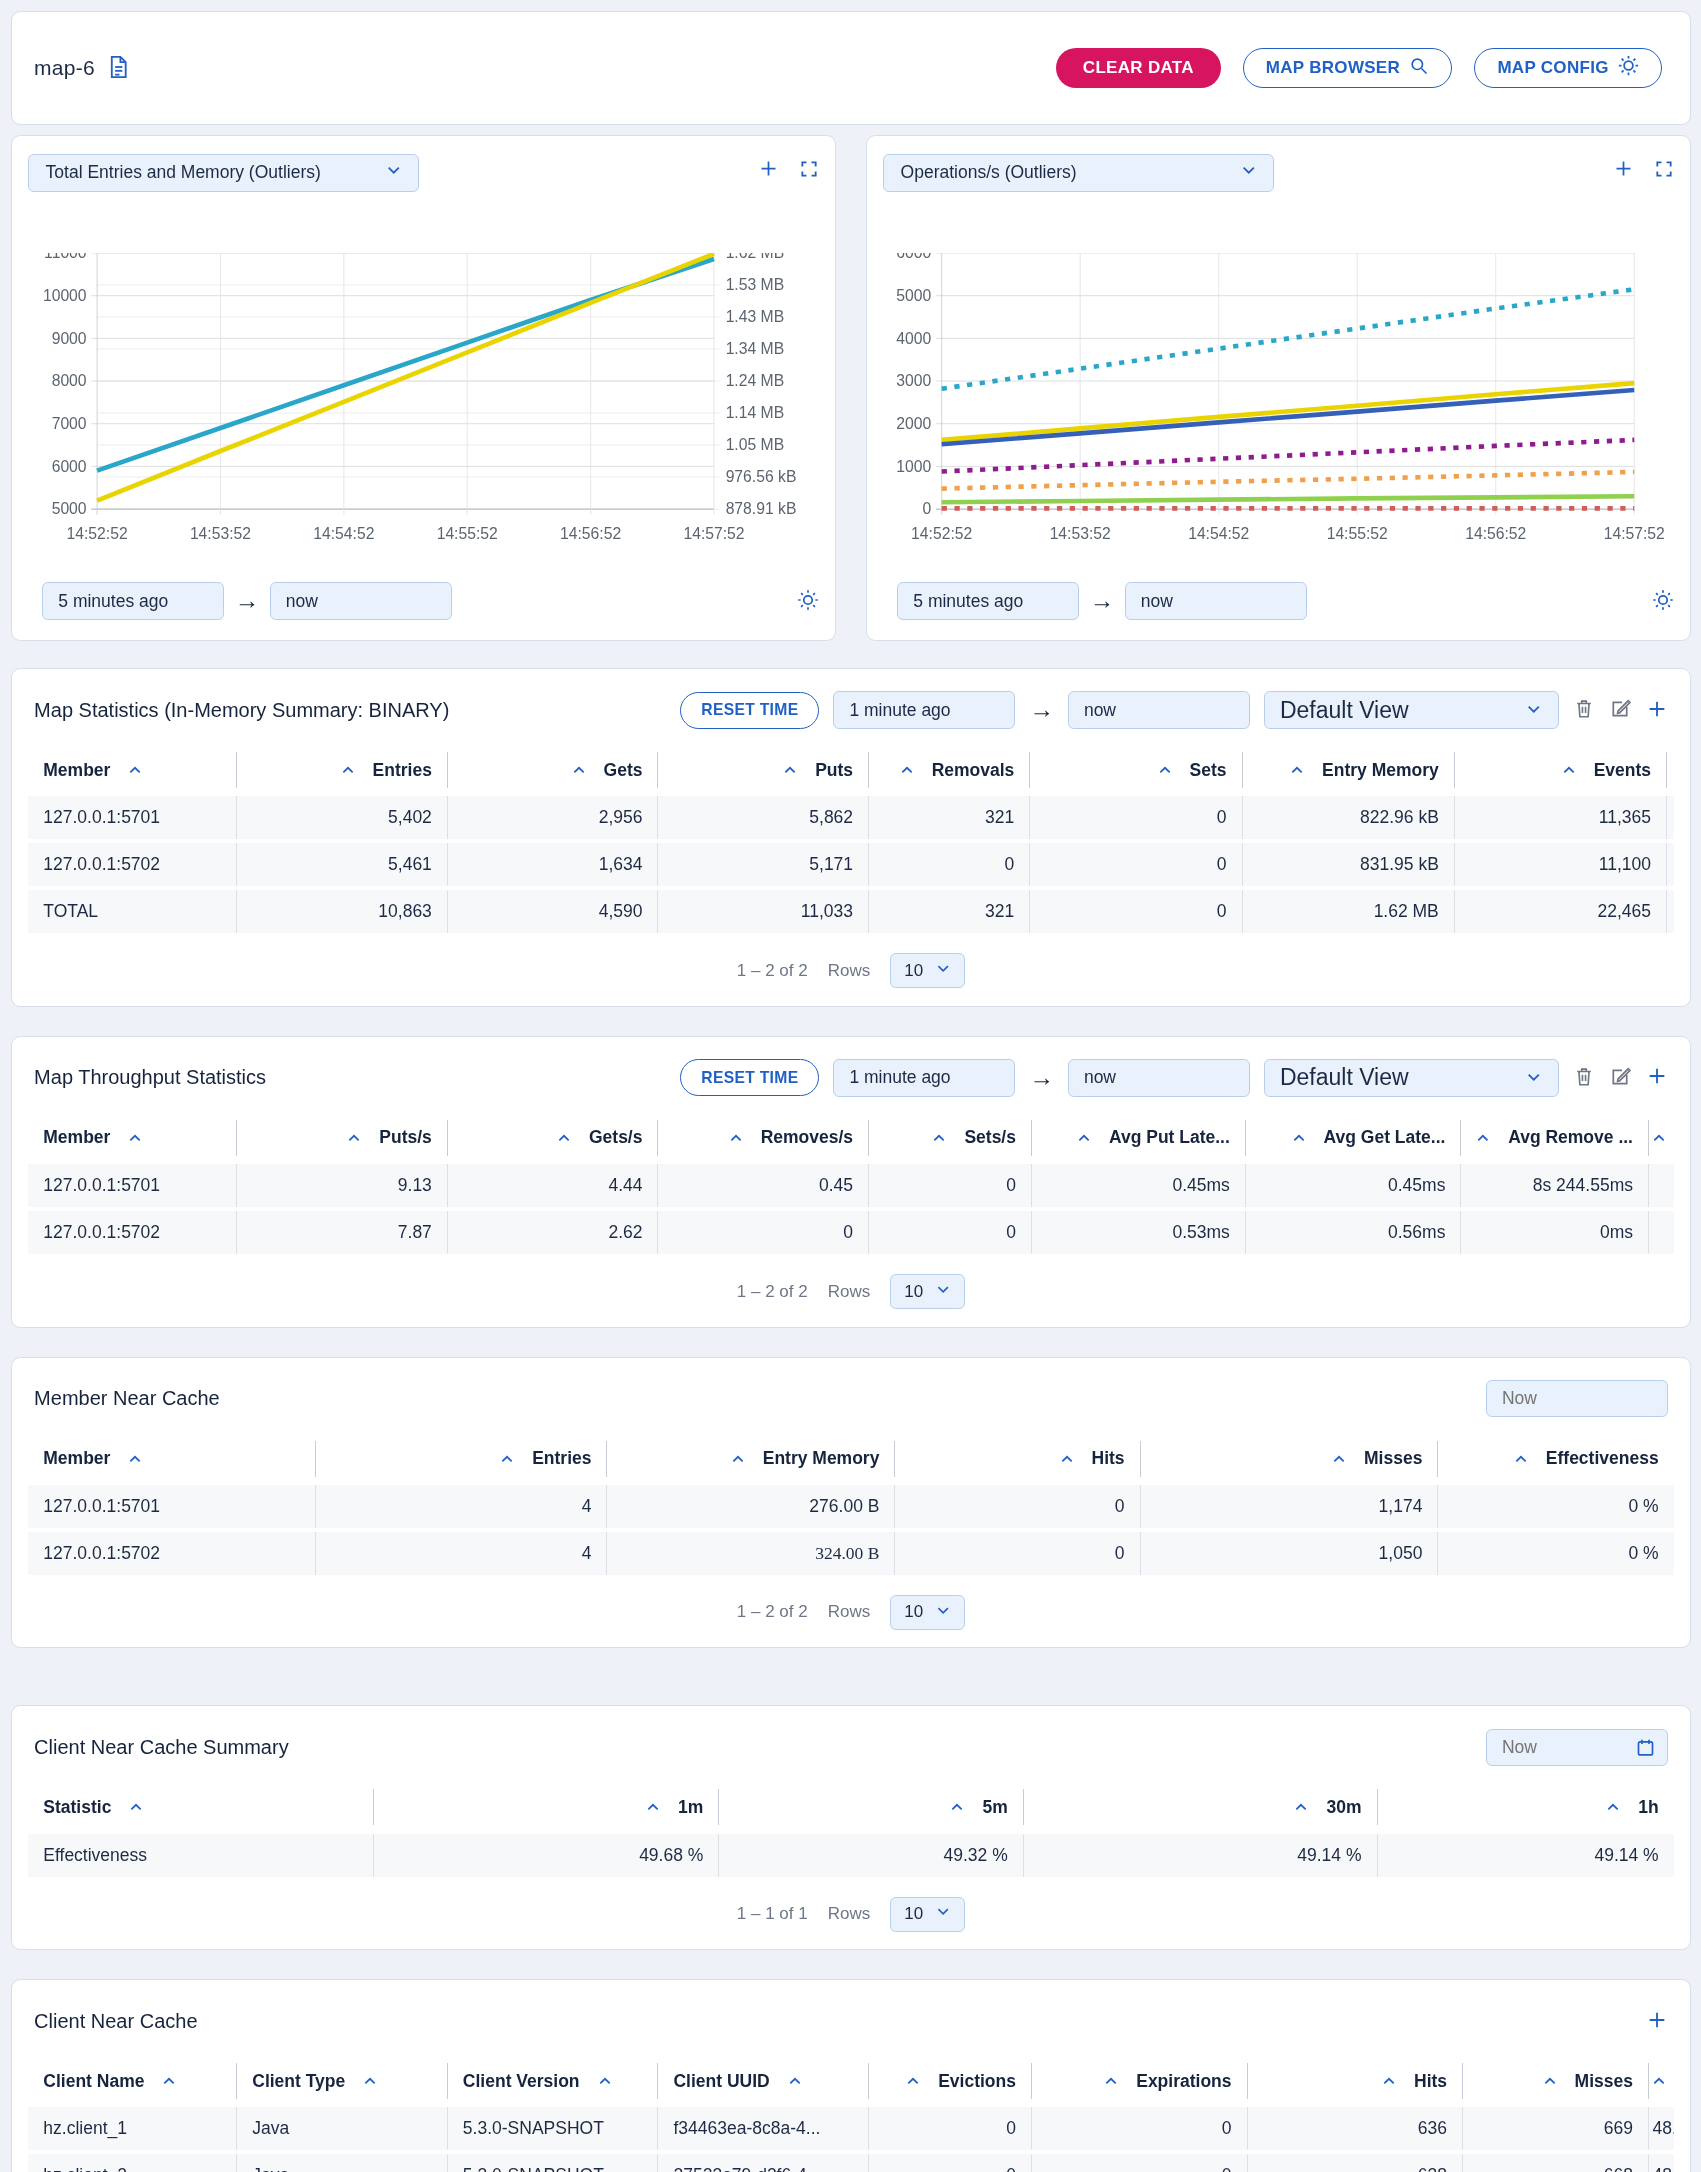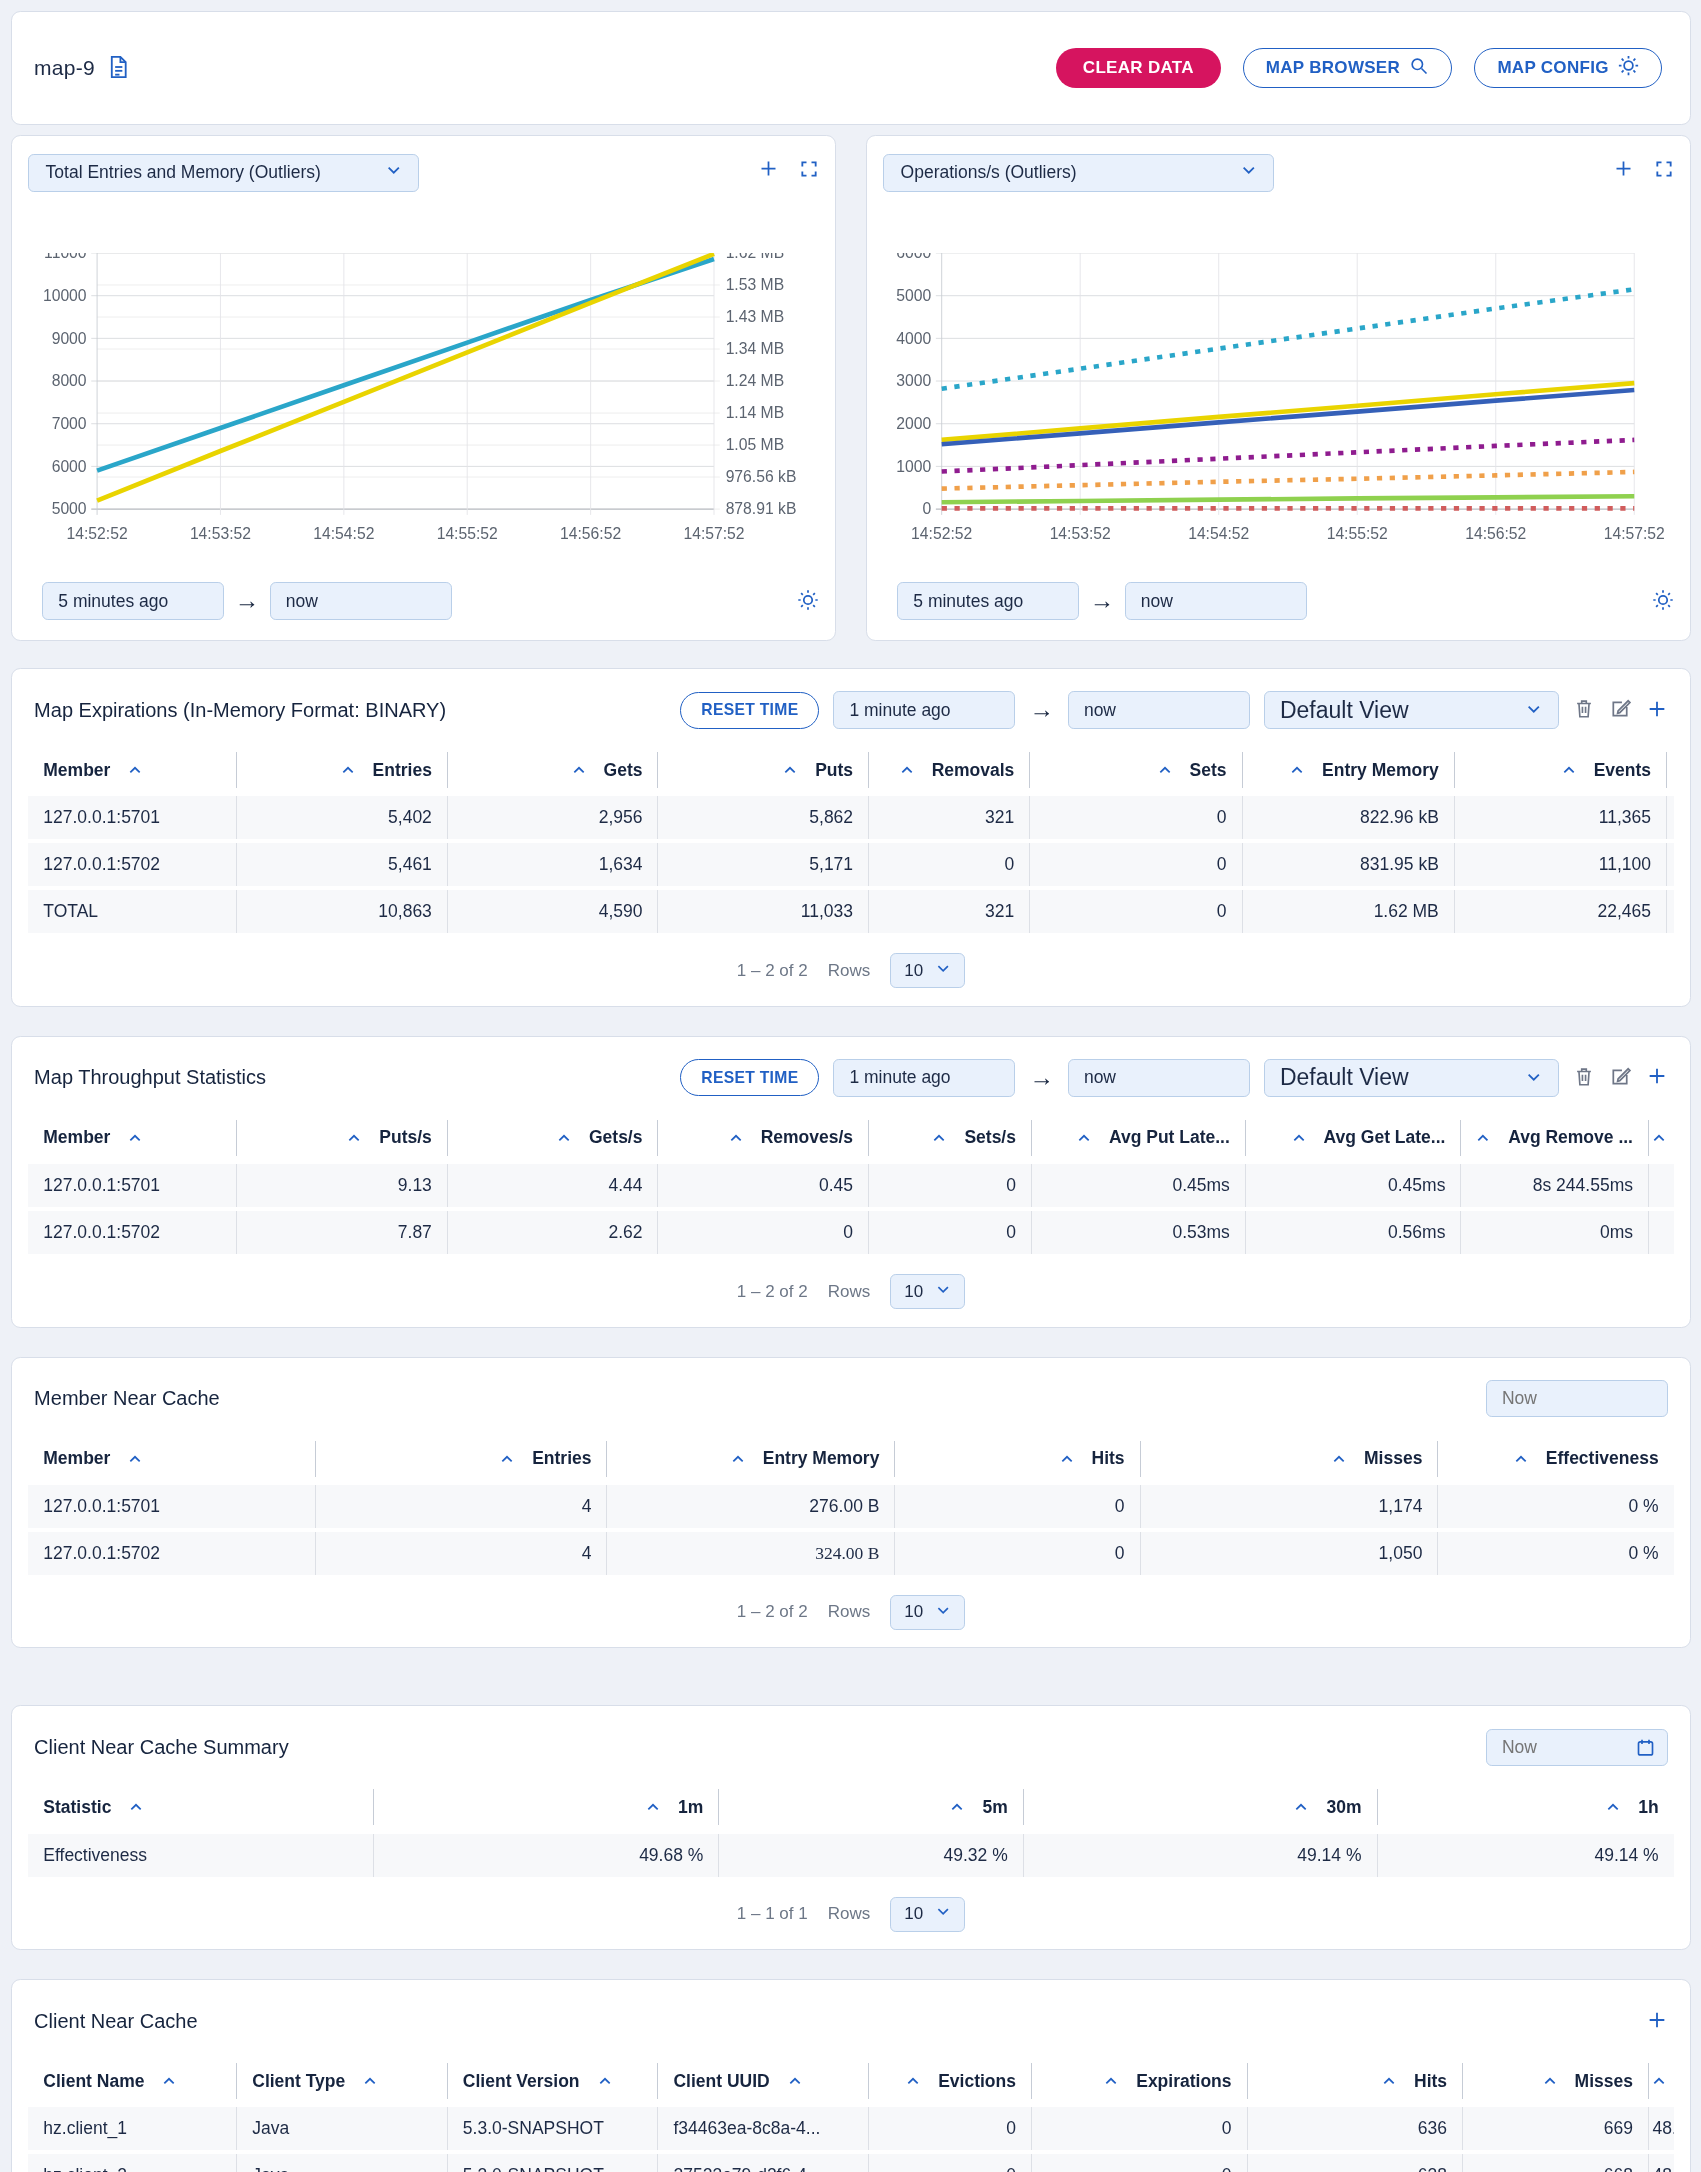--- a/index.html
+++ b/index.html
@@ -74,21 +74,21 @@
   .now-wrap .now-input { width:100%; padding-right:41px; }
   .now-wrap .cal { position:absolute; right:11.6px; top:8.2px; }
 </style>
 </head>
 <body>
 
 <div class="page">
 
   <section class="card header-card">
     <div class="title-wrap">
-      <span class="page-title">map-9</span>
+      <span class="page-title">map-6</span>
       <span class="icon">
         <svg width="23" height="26" viewBox="0 0 24 26" fill="none" stroke="#2160c4" stroke-width="1.9">
           <path d="M5 2.5 H14 L19.5 8 V23.5 H5 Z"></path>
             <path d="M14 2.5 V8 H19.5"></path>
           <line x1="8.5" y1="13" x2="16" y2="13"></line>
             <line x1="8.5" y1="17" x2="16" y2="17"></line>
             <line x1="8.5" y1="21" x2="13" y2="21"></line>
         </svg>
       </span>
     </div>
@@ -280,21 +280,21 @@
               <path d="M20 12 H22.6 M17.66 17.66 L19.5 19.5 M12 20 V22.6 M6.34 17.66 L4.5 19.5 M4 12 H1.4 M6.34 6.34 L4.5 4.5 M12 4 V1.4 M17.66 6.34 L19.5 4.5"></path>
             </svg>
           </span>
         </button>
       </div>
     </section>
   </div>
 
   <section class="card table-card">
     <div class="section-head">
-      <h2 class="section-title">Map Expirations (In-Memory Format: BINARY)</h2>
+      <h2 class="section-title">Map Statistics (In-Memory Summary: BINARY)</h2>
       <div class="controls">
         <button class="pill-btn">RESET TIME</button>
         <input class="time-input" value="1 minute ago" style="">
         <span class="arrow-glyph">→</span>
         <input class="time-input" value="now" style="">
         <div class="view-select">
           <span>Default View</span>
           <span class="chev">
             <svg width="17.5" height="17.5" viewBox="0 0 24 24" fill="none" stroke="#2160c4" stroke-width="2.4">
                 <path d="M5 9 L12 16 L19 9"></path>

